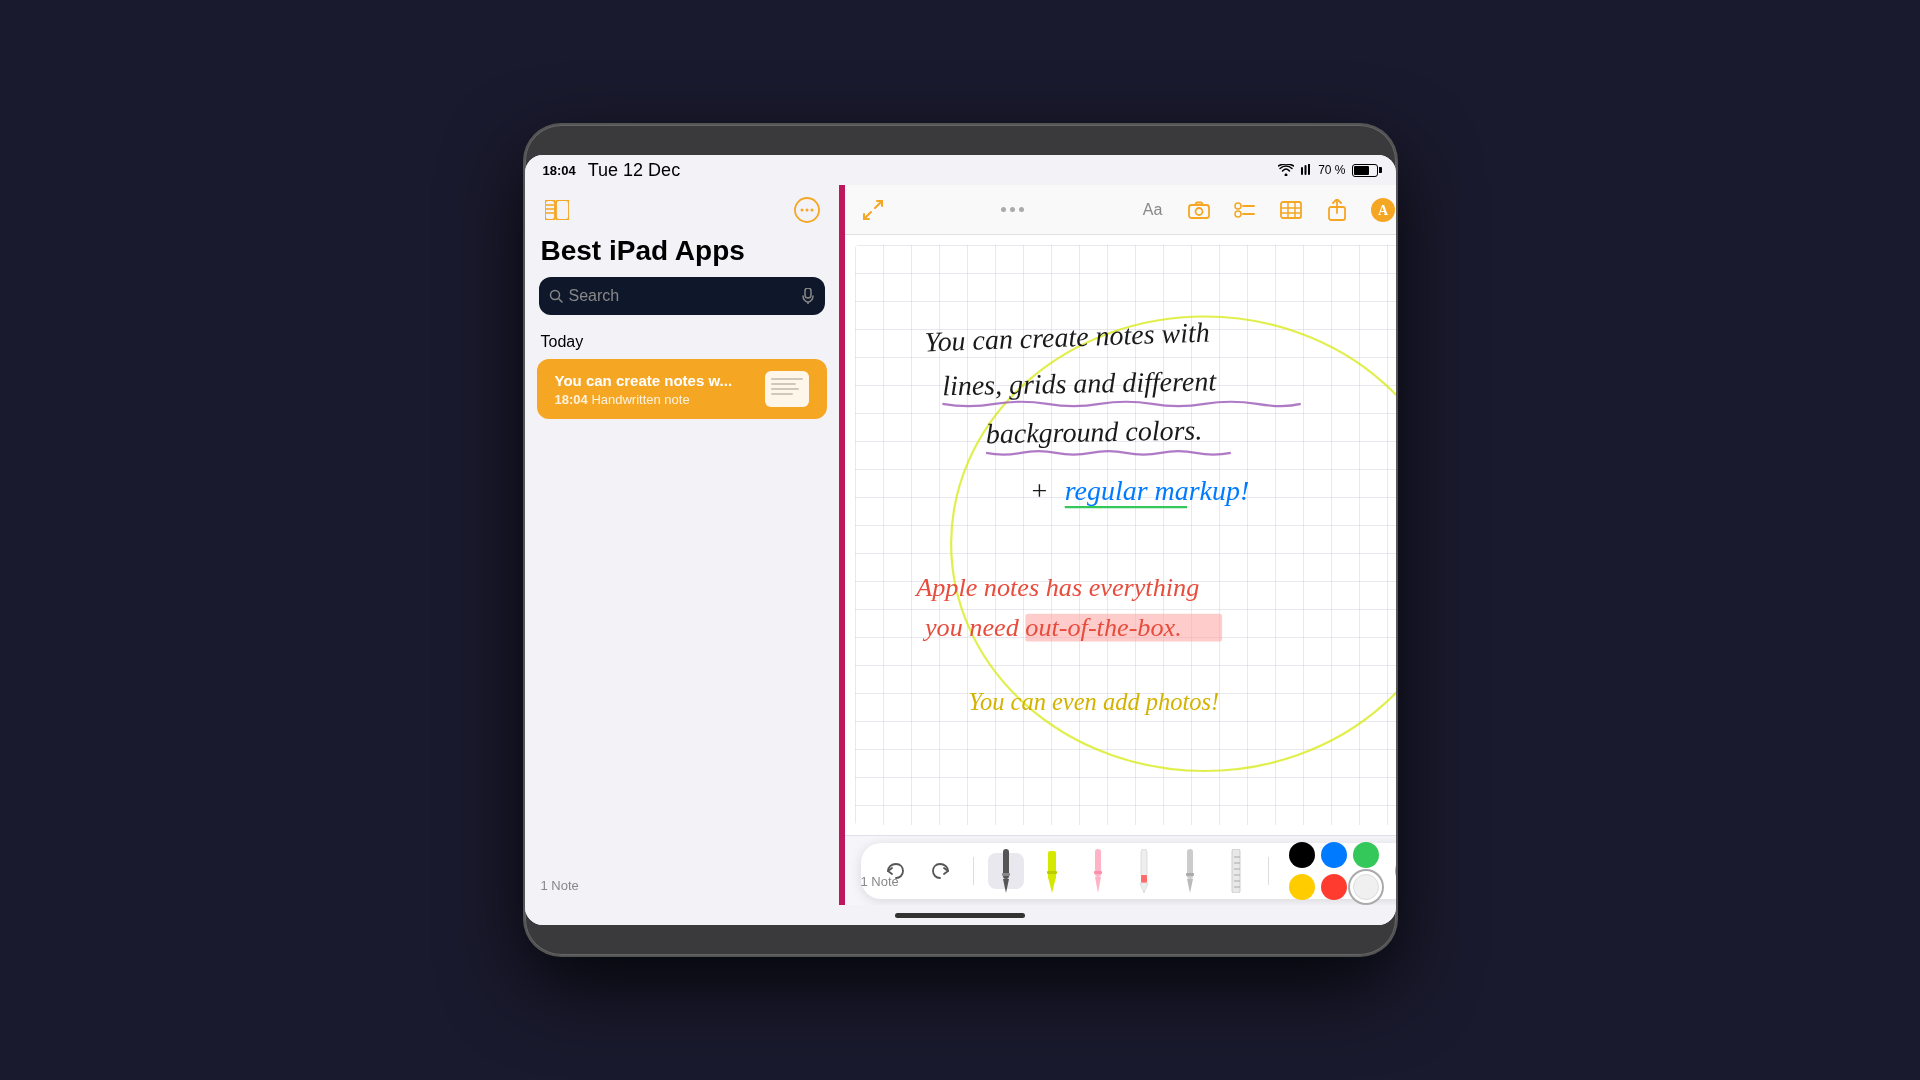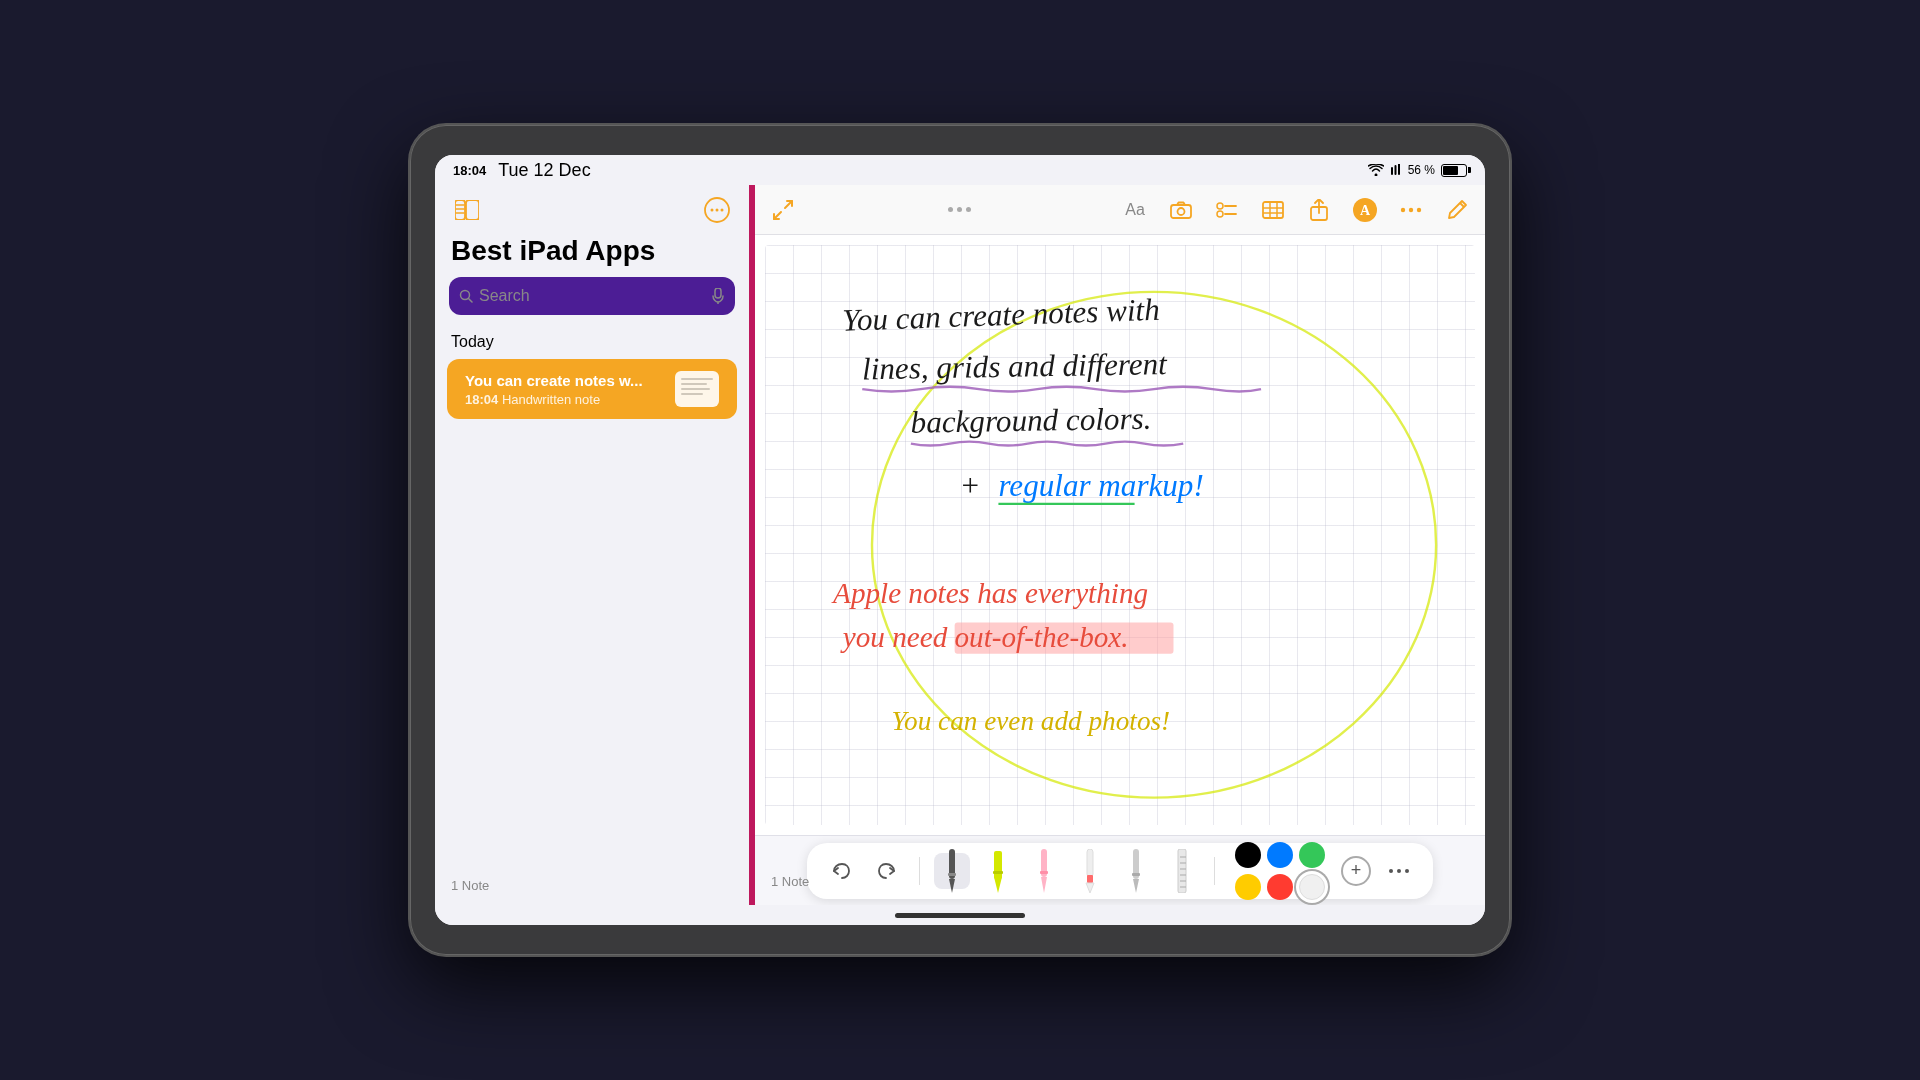--- a/index.html
+++ b/index.html
@@ -8,21 +8,21 @@
       height: 1080px;
       background: #1a1a2e;
       display: flex;
       align-items: center;
       justify-content: center;
       font-family: -apple-system, BlinkMacSystemFont, 'Helvetica Neue', sans-serif;
       overflow: hidden;
     }
 
     .ipad-outer {
-      width: 1100px;
+      width: 871px;
       height: 830px;
       background: #3a3a3c;
       border-radius: 36px;
       display: flex;
       align-items: center;
       justify-content: center;
       box-shadow: 0 0 0 2px #555, 0 30px 80px rgba(0,0,0,0.8), inset 0 0 0 1px #666;
       position: relative;
     }
 
@@ -123,21 +123,21 @@
 
     .sidebar-title {
       font-size: 28px;
       font-weight: 700;
       color: #000;
       padding: 0 16px 10px;
     }
 
     .search-bar {
       margin: 0 14px 14px;
-      background: #4c1d95;
+      background: #0f172a;
       border-radius: 12px;
       height: 38px;
       display: flex;
       align-items: center;
       padding: 0 10px;
       gap: 6px;
     }
 
     .search-input-text {
       flex: 1;
@@ -423,21 +423,21 @@
           <path d="M4.5 7 C5.7 5.8 7 5.1 8 5.1 C9 5.1 10.3 5.8 11.5 7" fill="none" stroke="#000" stroke-width="1.5" stroke-linecap="round"></path>
           <path d="M2 4.5 C3.8 2.8 5.8 2 8 2 C10.2 2 12.2 2.8 14 4.5" fill="none" stroke="#000" stroke-width="1.5" stroke-linecap="round"></path>
           <path d="M0 2 C2.3 0.7 5 0 8 0 C11 0 13.7 0.7 16 2" fill="none" stroke="#000" stroke-width="1.5" stroke-linecap="round"></path>
         </svg>
 
         <svg width="12" height="12" viewBox="0 0 12 12">
           <path d="M2 10 L2 4" stroke="#000" stroke-width="2" stroke-linecap="round"></path>
           <path d="M5.5 10 L5.5 2" stroke="#000" stroke-width="2" stroke-linecap="round"></path>
           <path d="M9 10 L9 0" stroke="#000" stroke-width="2" stroke-linecap="round"></path>
         </svg>
-        <span style="font-size:12px;">56 %</span>
+        <span style="font-size:12px;">70 %</span>
         <div class="battery-icon">
           <div class="battery-fill"></div>
         </div>
       </div>
     </div>
 
     <div class="main-area">
 
       <div class="sidebar">
         <div class="sidebar-toolbar">

